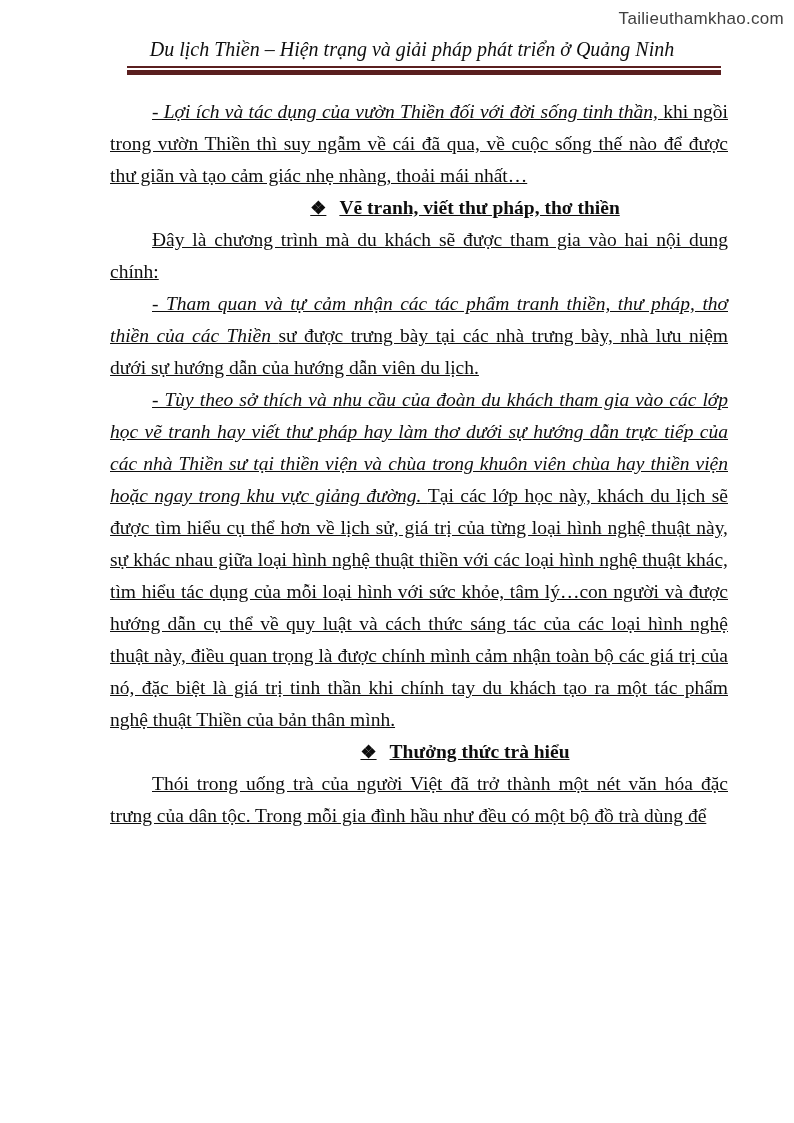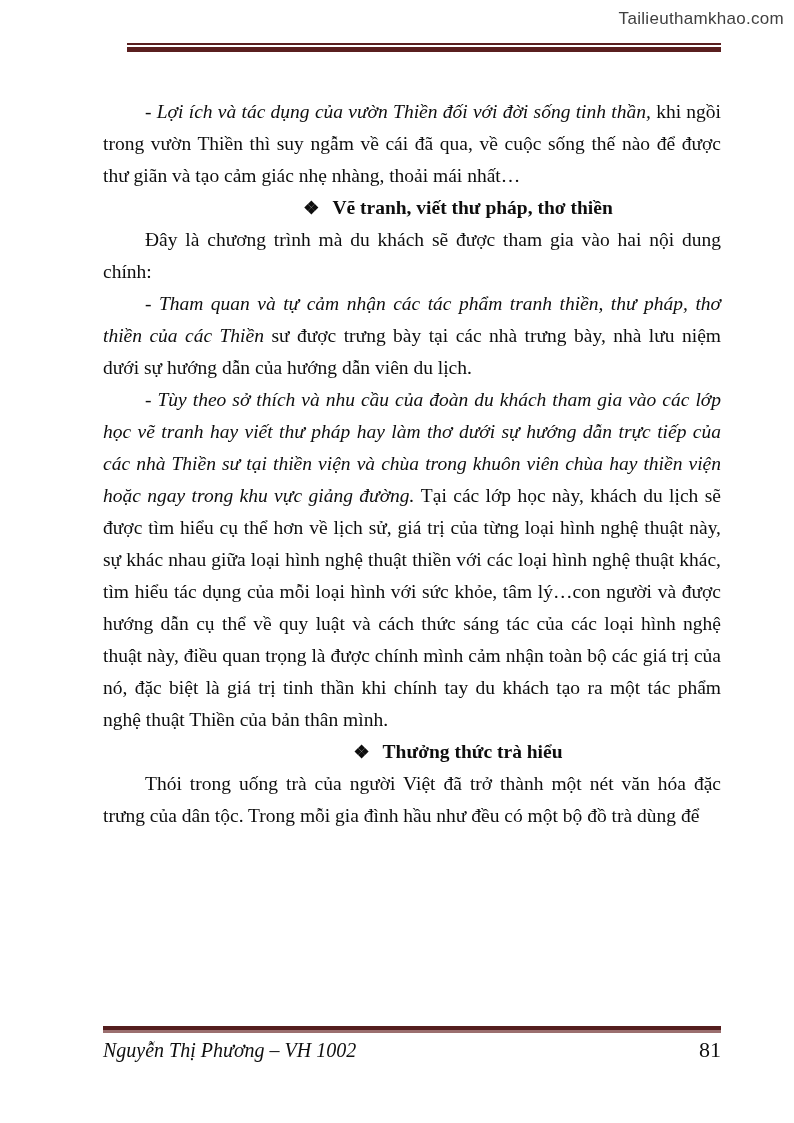--- a/index.html
+++ b/index.html
@@ -13,42 +13,43 @@
     font-size:17px;color:#404040;letter-spacing:.3px;
     text-shadow:1px 1px 0 #ffffff;
   }
   .header{position:absolute;top:38px;left:103px;width:618px;text-align:center;}
   .header-title{font-style:italic;font-size:20px;white-space:nowrap;}
   .header-rule{
     margin:5px 0 0 24px;width:594px;height:2px;
     border-top:2px solid #5a1f1f;border-bottom:5px solid #5a1f1f;
   }
   .body{
-    position:absolute;top:96px;left:103px;width:618px;
-    font-size:19.5px;line-height:32px;text-align:justify;
+    position:absolute;top:96px;left:110px;width:618px;
+    font-size:19.5px;line-height:32px;text-align:justify;text-decoration:underline;
   }
   p.para{margin:0;text-indent:42px;}
   p.heading{margin:0;padding-left:92px;text-indent:0;font-weight:bold;text-align:center;}
   .bullet{margin-right:13px;font-size:18px;}
   .it{font-style:italic;}
   .footer{position:absolute;left:103px;width:618px;top:1026px;}
   .footer-rule-dark{height:4px;background:#541d1d;}
   .footer-rule-light{height:3px;background:#9b6f6f;}
   .footer-row{display:flex;justify-content:space-between;align-items:baseline;margin-top:4px;}
   .footer-author{font-style:italic;font-size:20px;}
   .footer-page{font-size:22px;}
 </style>
 </head>
 <body>
 
 <div class="page">
 
   <div class="watermark">Tailieuthamkhao.com</div>
 
   <div class="header">
+    <div class="header-title">Du lịch Thiền – Hiện trạng và giải pháp phát triển ở Quảng Ninh</div>
     <div class="header-rule"></div>
   </div>
 
   <div class="body">
 
     <p class="para"><span class="it">- Lợi ích và tác dụng của vườn Thiền đối với đời sống tinh thần, </span><span>khi ngồi trong vườn Thiền thì suy ngẫm về cái đã qua, về cuộc sống thế nào để được thư giãn và tạo cảm giác nhẹ nhàng, thoải mái nhất…</span></p>
 
 
 
     <p class="heading"><span class="bullet">❖</span><span>Vẽ tranh, viết thư pháp, thơ thiền</span></p>
@@ -58,22 +59,14 @@
     <p class="para"><span class="it">- Tham quan và tự cảm nhận các tác phẩm tranh thiền, thư pháp, thơ thiền của các Thiền </span><span>sư được trưng bày tại các nhà trưng bày, nhà lưu niệm dưới sự hướng dẫn của hướng dẫn viên du lịch.</span></p>
 
     <p class="para"><span class="it">- Tùy theo sở thích và nhu cầu của đoàn du khách tham gia vào các lớp học vẽ tranh hay viết thư pháp hay làm thơ dưới sự hướng dẫn trực tiếp của các nhà Thiền sư tại thiền viện và chùa trong khuôn viên chùa hay thiền viện hoặc ngay trong khu vực giảng đường. </span><span>Tại các lớp học này, khách du lịch sẽ được tìm hiểu cụ thể hơn về lịch sử, giá trị của từng loại hình nghệ thuật này, sự khác nhau giữa loại hình nghệ thuật thiền với các loại hình nghệ thuật khác, tìm hiểu tác dụng của mỗi loại hình với sức khỏe, tâm lý…con người và được hướng dẫn cụ thể về quy luật và cách thức sáng tác của các loại hình nghệ thuật này, điều quan trọng là được chính mình cảm nhận toàn bộ các giá trị của nó, đặc biệt là giá trị tinh thần khi chính tay du khách tạo ra một tác phẩm nghệ thuật Thiền của bản thân mình.</span></p>
 
     <p class="heading"><span class="bullet">❖</span><span>Thưởng thức trà hiểu</span></p>
 
     <p class="para"><span>Thói trong uống trà của người Việt đã trở thành một nét văn hóa đặc trưng của dân tộc. Trong mỗi gia đình hầu như đều có một bộ đồ trà dùng để</span></p>
 
   </div>
 
-  <div class="footer">
-    <div class="footer-rule-dark"></div>
-    <div class="footer-rule-light"></div>
-    <div class="footer-row">
-      <span class="footer-author">Nguyễn Thị Phương – VH 1002</span>
-      <span class="footer-page">81</span>
-    </div>
-  </div>
 
 </div>
 
 </body></html>

